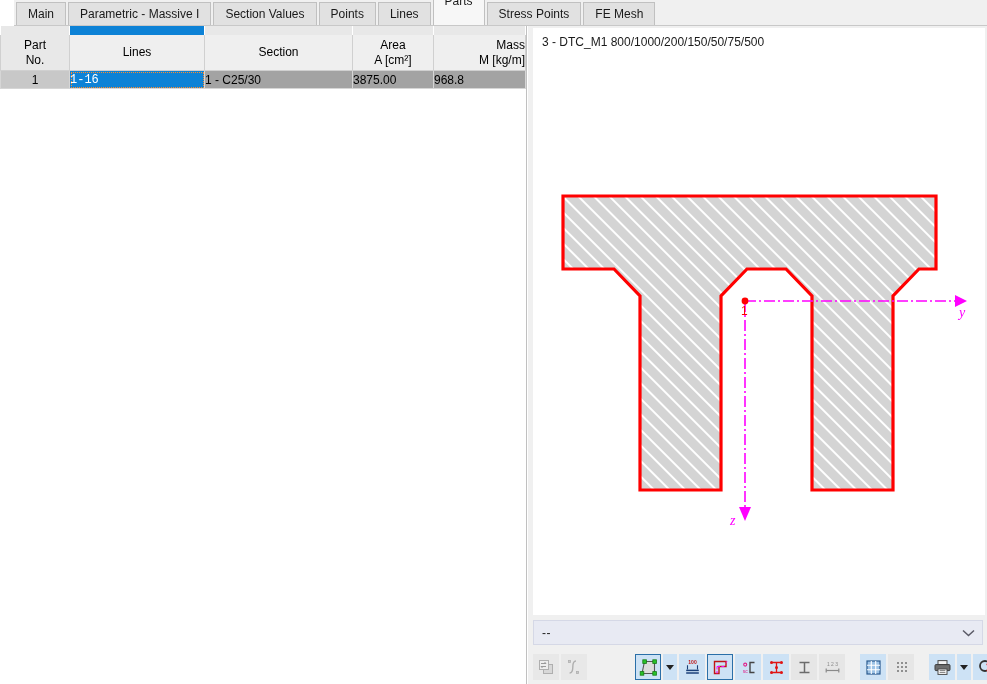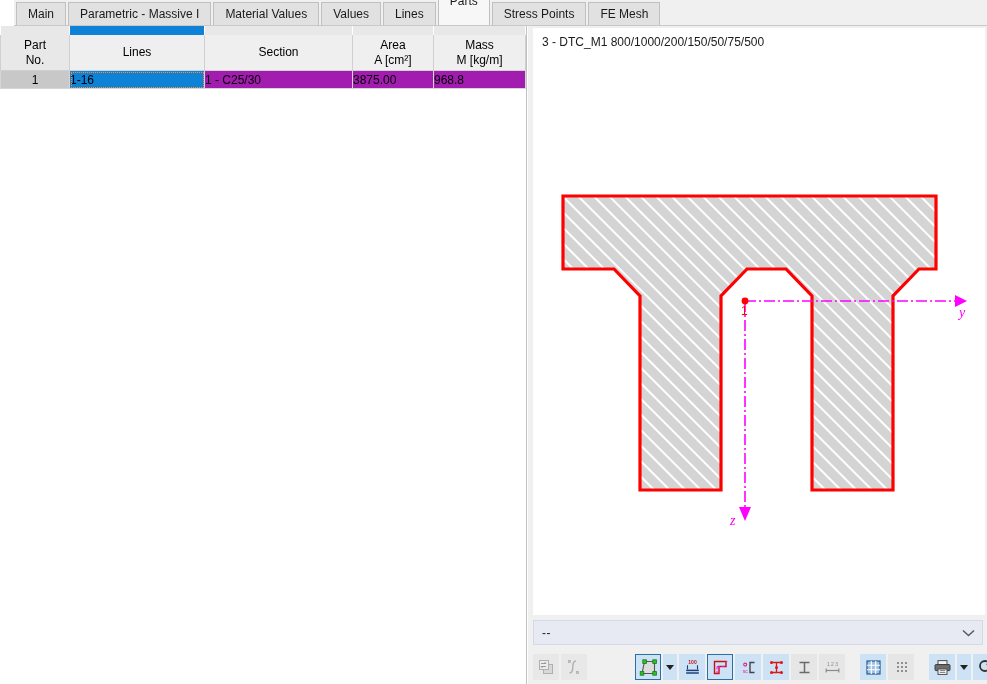--- a/index.html
+++ b/index.html
@@ -91,45 +91,46 @@
     font-size: 12px;
     color: #000;
     text-align: center;
     vertical-align: middle;
     line-height: 15px;
     cursor: default;
   }
   .hdrrow th.corner {
     background: #e8e8e8;
   }
-  .hdrrow th:last-child { border-right: 1px solid #d0d0d0; }
+  .hdrrow th:last-child { border-right: 1px solid #d0d0d0; text-align: right; }
   .hdr-2line { display: block; }
 
   
   .datarow td {
     height: 17px;
     font-size: 12px;
     border: 1px solid #d6d6d6;
     border-top: none;
-    background: #a21caf;
+    background: #a3a3a3;
     vertical-align: middle;
     cursor: default;
   }
   td.cell-no {
     background: #c8c8c8;
     text-align: center;
     color: #000;
   }
   td.cell-lines {
     background: #0d82d6;
-    color: #000000;
+    color: #ffffff;
     padding-left: 4px;
     outline: 1px dotted #ff8c2a;
     outline-offset: -2px;
     position: relative;
+    font-family: Liberation Mono, monospace;
   }
   td.cell-text { padding-left: 4px; text-align: left; }
   td.cell-num  { padding-right: 6px; text-align: left; }
 
   
   .view-panel {
     position: absolute;
     left: 528px; top: 26px;
     width: 459px; height: 658px;
     background: #f0f0f0;
@@ -236,22 +237,22 @@
     border-right: 4px solid transparent;
     border-top: 5px solid #222;
   }
 </style>
 </head>
 <body>
 
 <div class="tabstrip">
   <div class="tab">Main</div>
   <div class="tab">Parametric - Massive I</div>
-  <div class="tab">Material Values</div>
-  <div class="tab">Values</div>
+  <div class="tab">Section Values</div>
+  <div class="tab">Points</div>
   <div class="tab">Lines</div>
   <div class="tab active">Parts</div>
   <div class="tab">Stress Points</div>
   <div class="tab">FE Mesh</div>
 </div>
 
 <div class="table-panel">
   <table class="datagrid">
     <colgroup>
       <col style="width:69px">

